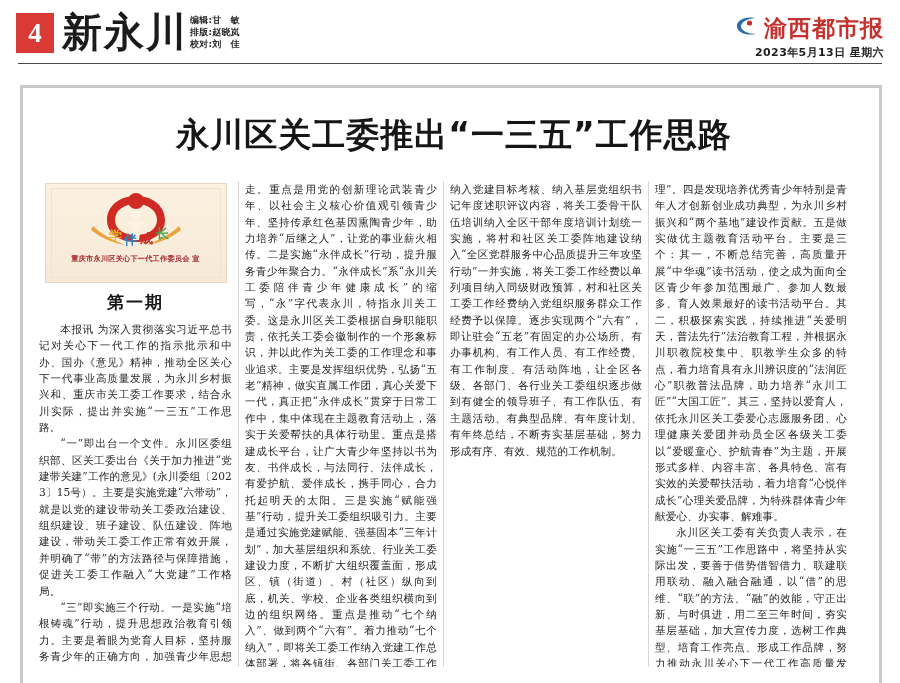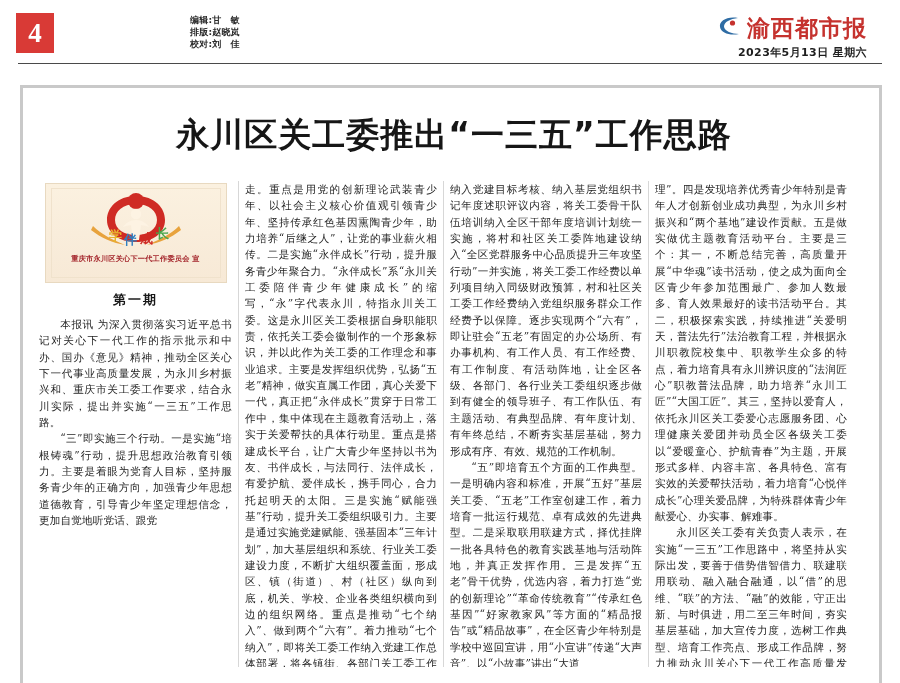--- a/index.html
+++ b/index.html
@@ -53,21 +53,21 @@
     font-size: 9px;
     line-height: 12.2px;
     color: #2a2a2a;
     font-weight: bold;
     white-space: nowrap;
   }
   .credits div { letter-spacing: .2px; }
 
   .brand {
     position: absolute;
-    right: 33px; top: 14px;
+    right: 16px; top: 14px;
     text-align: right;
     white-space: nowrap;
   }
   .brand-logo-row {
     display: flex;
     align-items: center;
     justify-content: flex-end;
     gap: 4px;
   }
   .brand-mark { display: block; }
@@ -171,35 +171,36 @@
     left: 0; right: 0; bottom: 18px;
     text-align: center;
     font-size: 7.2px;
     font-weight: bold;
     color: #a4262c;
     letter-spacing: .2px;
     white-space: nowrap;
   }
   .issue-label {
     text-align: center;
-    font-size: 13px;
+    font-size: 17px;
     font-weight: bold;
     color: #181818;
     margin: 8px 0 7px;
     letter-spacing: 2px;
     font-family: "DejaVu Serif", "Liberation Serif", serif;
   }
 </style>
 </head>
 <body>
 
 <div class="masthead">
 
   <div class="page-badge">4</div>
 
+  <div class="masthead-title">新永川</div>
 
   <div class="credits">
     <div><span>编辑</span>:<span>甘　敏</span></div>
     <div><span>排版</span>:<span>赵晓岚</span></div>
     <div><span>校对</span>:<span>刘　佳</span></div>
   </div>
 
   <div class="brand">
     <div class="brand-logo-row">
       <span class="brand-mark">
@@ -247,30 +248,30 @@
             <text x="75" y="48" font-size="13" font-weight="bold" fill="#4aa64a" font-family="DejaVu Serif, serif">长</text>
           </svg>
         </span>
 
         <div class="logo-sub">重庆市永川区关心下一代工作委员会 宣</div>
       </div>
 
       <div class="issue-label">第一期</div>
 
       <div class="col-body indent">本报讯 为深入贯彻落实习近平总书记对关心下一代工作的指示批示和中办、国办《意见》精神，推动全区关心下一代事业高质量发展，为永川乡村振兴和、重庆市关工委工作要求，结合永川实际，提出并实施“一三五”工作思路。</div>
+      <div class="col-body indent">“一”即出台一个文件。永川区委组织部、区关工委出台《关于加力推进“党建带关建”工作的意见》(永川委组〔2023〕15号）。主要是实施党建“六带动”，就是以党的建设带动关工委政治建设、组织建设、班子建设、队伍建设、阵地建设，带动关工委工作正常有效开展，并明确了“带”的方法路径与保障措施，促进关工委工作融入“大党建”工作格局。</div>
       <div class="col-body indent">“三”即实施三个行动。一是实施“培根铸魂”行动，提升思想政治教育引领力。主要是着眼为党育人目标，坚持服务青少年的正确方向，加强青少年思想道德教育，引导青少年坚定理想信念，更加自觉地听党话、跟党</div>
     </div>
 
     <div class="col">
       <div class="col-body">走。重点是用党的创新理论武装青少年、以社会主义核心价值观引领青少年、坚持传承红色基因熏陶青少年，助力培养“后继之人”，让党的事业薪火相传。二是实施“永伴成长”行动，提升服务青少年聚合力。“永伴成长”系“永川关工委陪伴青少年健康成长”的缩写，“永”字代表永川，特指永川关工委。这是永川区关工委根据自身职能职责，依托关工委会徽制作的一个形象标识，并以此作为关工委的工作理念和事业追求。主要是发挥组织优势，弘扬“五老”精神，做实直属工作团，真心关爱下一代，真正把“永伴成长”贯穿于日常工作中，集中体现在主题教育活动上，落实于关爱帮扶的具体行动里。重点是搭建成长平台，让广大青少年坚持以书为友、书伴成长，与法同行、法伴成长，有爱护航、爱伴成长，携手同心，合力托起明天的太阳。三是实施“赋能强基”行动，提升关工委组织吸引力。主要是通过实施党建赋能、强基固本“三年计划”，加大基层组织和系统、行业关工委建设力度，不断扩大组织覆盖面，形成区、镇（街道）、村（社区）纵向到底，机关、学校、企业各类组织横向到边的组织网络。重点是推动“七个纳入”、做到两个“六有”。着力推动“七个纳入”，即将关工委工作纳入党建工作总体部署，将各镇街、各部门关工委工作情况</div>
     </div>
 
     <div class="col">
       <div class="col-body">纳入党建目标考核、纳入基层党组织书记年度述职评议内容，将关工委骨干队伍培训纳入全区干部年度培训计划统一实施，将村和社区关工委阵地建设纳入“全区党群服务中心品质提升三年攻坚行动”一并实施，将关工委工作经费以单列项目纳入同级财政预算，村和社区关工委工作经费纳入党组织服务群众工作经费予以保障。逐步实现两个“六有”，即让驻会“五老”有固定的办公场所、有办事机构、有工作人员、有工作经费、有工作制度、有活动阵地，让全区各级、各部门、各行业关工委组织逐步做到有健全的领导班子、有工作队伍、有主题活动、有典型品牌、有年度计划、有年终总结，不断夯实基层基础，努力形成有序、有效、规范的工作机制。</div>
-      <div class="col-body indent">“五”即培育五个方面的工作典型。一是明确内容和标准，开展“五好”基层关工委、“五老”工作室创建工作，着力培育一批运行规范、卓有成效的先进典型。二是采取联用联建方式，择优挂牌一批各具特色的教育实践基地与活动阵地，并真正发挥作用。三是发挥“五老”骨干优势，优选内容，着力打造“党的创新理论”“革命传统教育”“传承红色基因”“好家教家风”等方面的“精品报告”或“精品故事”，在全区青少年特别是学校中巡回宣讲，用“小宣讲”传递“大声音”、以“小故事”讲出“大道</div>
     </div>
 
     <div class="col">
       <div class="col-body">理”。四是发现培养优秀青少年特别是青年人才创新创业成功典型，为永川乡村振兴和“两个基地”建设作贡献。五是做实做优主题教育活动平台。主要是三个：其一，不断总结完善，高质量开展“中华魂”读书活动，使之成为面向全区青少年参加范围最广、参加人数最多、育人效果最好的读书活动平台。其二，积极探索实践，持续推进“关爱明天，普法先行”法治教育工程，并根据永川职教院校集中、职教学生众多的特点，着力培育具有永川辨识度的“法润匠心”职教普法品牌，助力培养“永川工匠”“大国工匠”。其三，坚持以爱育人，依托永川区关工委爱心志愿服务团、心理健康关爱团并动员全区各级关工委以“爱暖童心、护航青春”为主题，开展形式多样、内容丰富、各具特色、富有实效的关爱帮扶活动，着力培育“心悦伴成长”心理关爱品牌，为特殊群体青少年献爱心、办实事、解难事。</div>
       <div class="col-body indent">永川区关工委有关负责人表示，在实施“一三五”工作思路中，将坚持从实际出发，要善于借势借智借力、联建联用联动、融入融合融通，以“借”的思维、“联”的方法、“融”的效能，守正出新、与时俱进，用二至三年时间，夯实基层基础，加大宣传力度，选树工作典型、培育工作亮点、形成工作品牌，努力推动永川关心下一代工作高质量发展。</div>
 
     </div>
 
   </div>
 </div>

